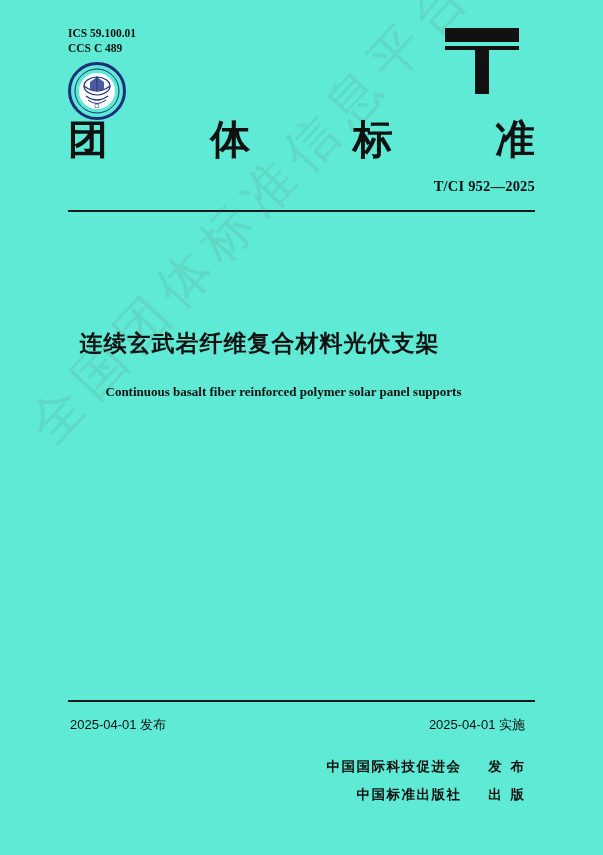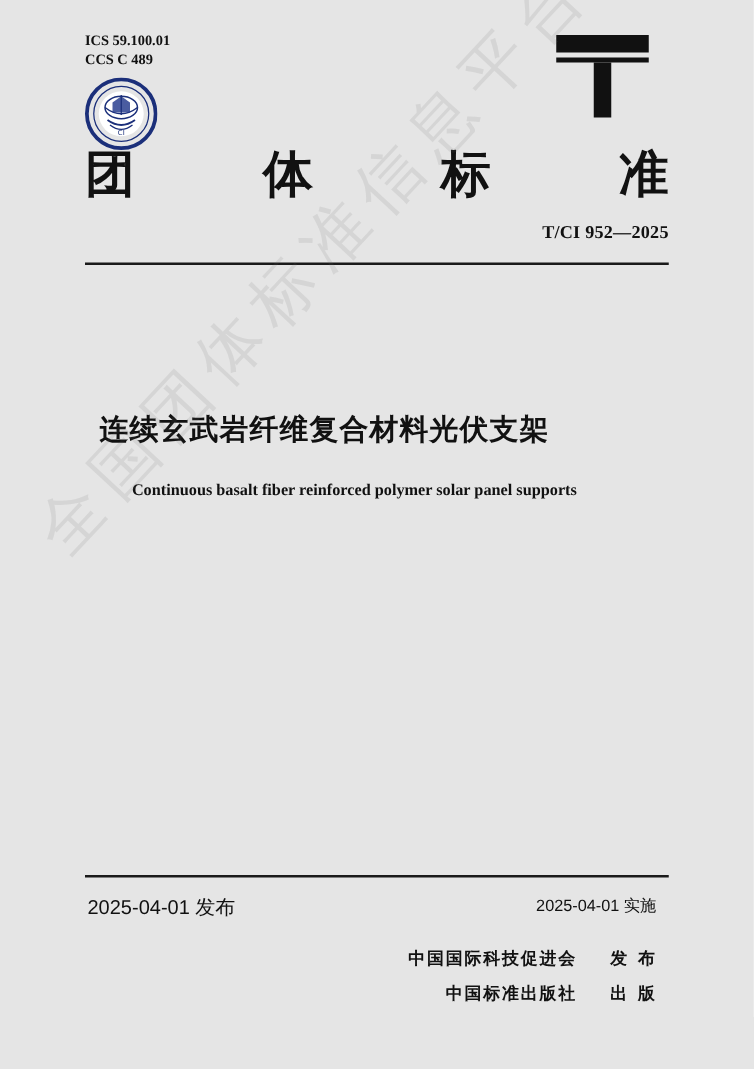--- a/index.html
+++ b/index.html
@@ -13,21 +13,21 @@
     font-family: "Liberation Sans", sans-serif;
     color: #1a1a1a;
     position: relative;
     overflow: hidden;
   }
   .page {
     position: absolute;
     left: 0; top: 0;
     width: 603px;
     height: 855px;
-    background: #e5e5e5;
+    background: #5eead4;
   }
 
   
   .watermark {
     position: absolute;
     left: 0; top: 0;
     width: 603px;
     height: 855px;
     pointer-events: none;
     overflow: hidden;
@@ -154,21 +154,21 @@
     font-size: 13px;
     color: #111;
   }
 
   
   .date-issue {
     position: absolute;
     left: 70px;
     top: 716px;
     font-family: "Liberation Sans", sans-serif;
-    font-size: 16px;
+    font-size: 13px;
     color: #111;
     text-align: center;
   }
   .date-impl {
     position: absolute;
     right: 78px;
     top: 716px;
     font-family: "Liberation Sans", sans-serif;
     font-size: 13px;
     color: #111;

